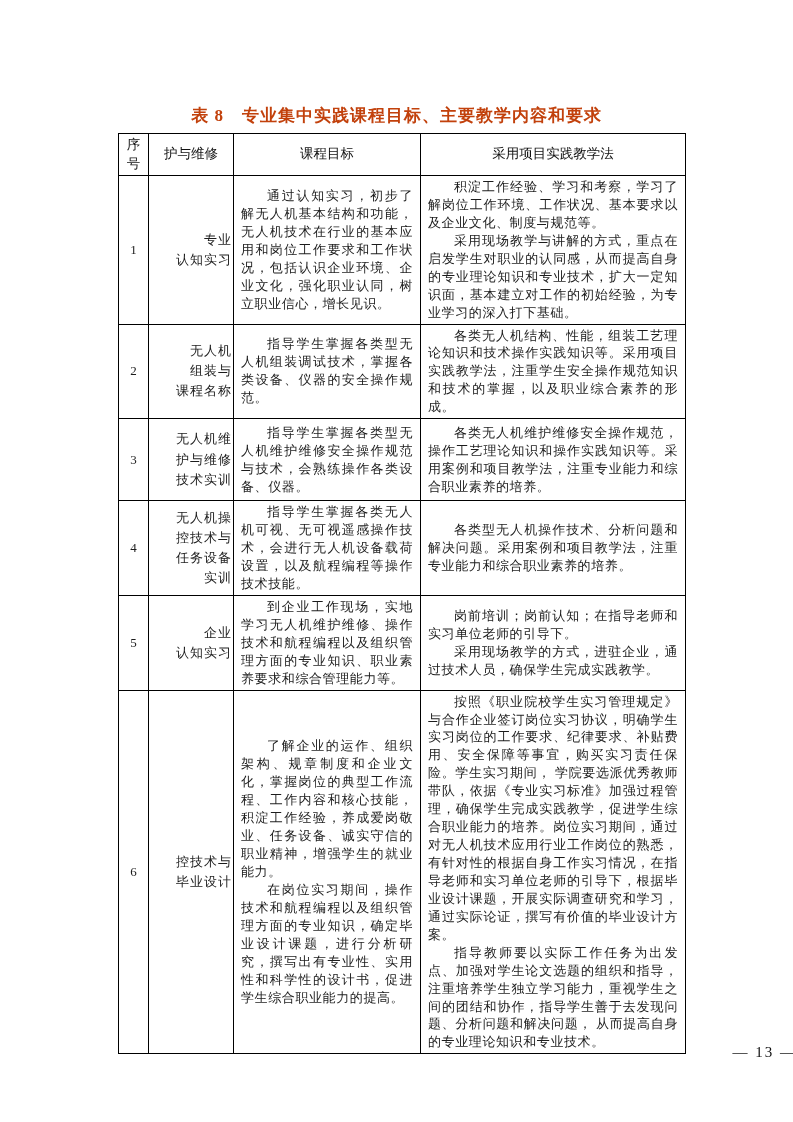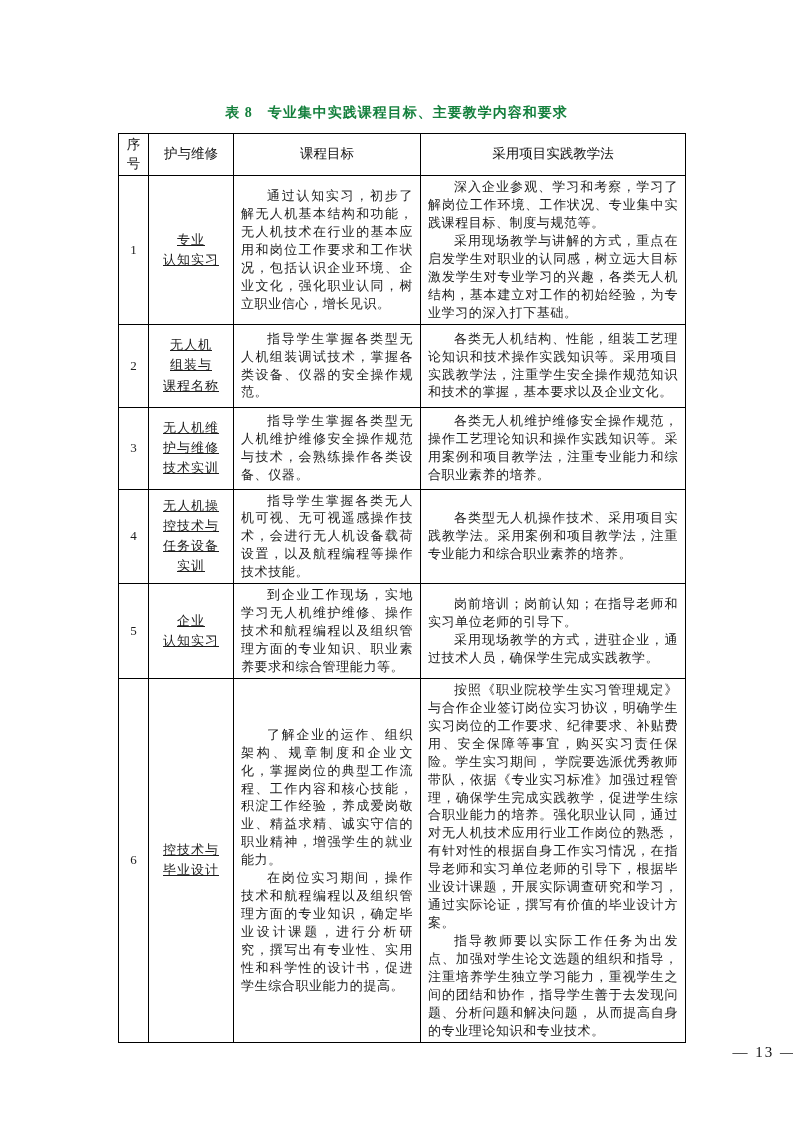--- a/index.html
+++ b/index.html
@@ -15,24 +15,24 @@
     font-family: "Liberation Serif", "DejaVu Serif", serif;
     color: #1c1c1c;
     overflow: hidden;
   }
   .doc-title {
     position: absolute;
     top: 104px;
     left: 0;
     width: 100%;
     text-align: center;
-    font-size: 14px;
+    font-size: 17px;
     font-weight: bold;
     letter-spacing: 1px;
-    color: #15803d;
+    color: #c2410c;
   }
   table.course-table {
     position: absolute;
     top: 133px;
     left: 118px;
     width: 567px;
     border-collapse: collapse;
     table-layout: fixed;
   }
   table.course-table td, table.course-table th {
@@ -47,26 +47,25 @@
     text-align: center;
     white-space: pre-line;
     line-height: 1.35;
     color: #111;
   }
   td.c-num {
     text-align: center;
     font-size: 13px;
   }
   td.c-name {
-    text-align: center;
+    text-align: right;
     font-size: 13px;
     white-space: pre-line;
     line-height: 1.55;
     letter-spacing: 1px;
-    text-decoration: underline;
   }
   td.c-obj, td.c-content {
     font-size: 13px;
     text-align: justify;
     text-justify: inter-ideograph;
     padding: 2px 7px;
     line-height: 1.38;
     letter-spacing: 0.6px;
   }
   td.c-obj p, td.c-content p {
@@ -110,35 +109,35 @@
     <tbody>
 
       <tr style="height:132px">
         <td class="c-num">1</td>
         <td class="c-name">专业
 认知实习</td>
         <td class="c-obj">
           <p>通过认知实习，初步了解无人机基本结构和功能，无人机技术在行业的基本应用和岗位工作要求和工作状况，包括认识企业环境、企业文化，强化职业认同，树立职业信心，增长见识。</p>
         </td>
         <td class="c-content">
-          <p>深入企业参观、学习和考察，学习了解岗位工作环境、工作状况、专业集中实践课程目标、制度与规范等。</p>
-          <p>采用现场教学与讲解的方式，重点在启发学生对职业的认同感，树立远大目标激发学生对专业学习的兴趣，各类无人机结构，基本建立对工作的初始经验，为专业学习的深入打下基础。</p>
+          <p>积淀工作经验、学习和考察，学习了解岗位工作环境、工作状况、基本要求以及企业文化、制度与规范等。</p>
+          <p>采用现场教学与讲解的方式，重点在启发学生对职业的认同感，从而提高自身的专业理论知识和专业技术，扩大一定知识面，基本建立对工作的初始经验，为专业学习的深入打下基础。</p>
         </td>
       </tr>
 
       <tr style="height:83px">
         <td class="c-num">2</td>
         <td class="c-name">无人机
 组装与
 课程名称</td>
         <td class="c-obj">
           <p>指导学生掌握各类型无人机组装调试技术，掌握各类设备、仪器的安全操作规范。</p>
         </td>
         <td class="c-content">
-          <p>各类无人机结构、性能，组装工艺理论知识和技术操作实践知识等。采用项目实践教学法，注重学生安全操作规范知识和技术的掌握，基本要求以及企业文化。</p>
+          <p>各类无人机结构、性能，组装工艺理论知识和技术操作实践知识等。采用项目实践教学法，注重学生安全操作规范知识和技术的掌握，以及职业综合素养的形成。</p>
         </td>
       </tr>
 
       <tr style="height:82px">
         <td class="c-num">3</td>
         <td class="c-name">无人机维
 护与维修
 技术实训</td>
         <td class="c-obj">
           <p>指导学生掌握各类型无人机维护维修安全操作规范与技术，会熟练操作各类设备、仪器。</p>
@@ -151,21 +150,21 @@
       <tr style="height:90px">
         <td class="c-num">4</td>
         <td class="c-name">无人机操
 控技术与
 任务设备
 实训</td>
         <td class="c-obj">
           <p>指导学生掌握各类无人机可视、无可视遥感操作技术，会进行无人机设备载荷设置，以及航程编程等操作技术技能。</p>
         </td>
         <td class="c-content">
-          <p>各类型无人机操作技术、采用项目实践教学法。采用案例和项目教学法，注重专业能力和综合职业素养的培养。</p>
+          <p>各类型无人机操作技术、分析问题和解决问题。采用案例和项目教学法，注重专业能力和综合职业素养的培养。</p>
         </td>
       </tr>
 
       <tr style="height:86px">
         <td class="c-num">5</td>
         <td class="c-name">企业
 认知实习</td>
         <td class="c-obj">
           <p>到企业工作现场，实地学习无人机维护维修、操作技术和航程编程以及组织管理方面的专业知识、职业素养要求和综合管理能力等。</p>
         </td>
@@ -173,25 +172,25 @@
           <p>岗前培训；岗前认知；在指导老师和实习单位老师的引导下。</p>
           <p>采用现场教学的方式，进驻企业，通过技术人员，确保学生完成实践教学。</p>
         </td>
       </tr>
 
       <tr style="height:337px">
         <td class="c-num">6</td>
         <td class="c-name">控技术与
 毕业设计</td>
         <td class="c-obj">
-          <p>了解企业的运作、组织架构、规章制度和企业文化，掌握岗位的典型工作流程、工作内容和核心技能，积淀工作经验，养成爱岗敬业、精益求精、诚实守信的职业精神，增强学生的就业能力。</p>
+          <p>了解企业的运作、组织架构、规章制度和企业文化，掌握岗位的典型工作流程、工作内容和核心技能，积淀工作经验，养成爱岗敬业、任务设备、诚实守信的职业精神，增强学生的就业能力。</p>
           <p>在岗位实习期间，操作技术和航程编程以及组织管理方面的专业知识，确定毕业设计课题，进行分析研究，撰写出有专业性、实用性和科学性的设计书，促进学生综合职业能力的提高。</p>
         </td>
         <td class="c-content">
-          <p>按照《职业院校学生实习管理规定》与合作企业签订岗位实习协议，明确学生实习岗位的工作要求、纪律要求、补贴费用、安全保障等事宜，购买实习责任保险。学生实习期间， 学院要选派优秀教师带队，依据《专业实习标准》加强过程管理，确保学生完成实践教学，促进学生综合职业能力的培养。强化职业认同，通过对无人机技术应用行业工作岗位的熟悉，有针对性的根据自身工作实习情况，在指导老师和实习单位老师的引导下，根据毕业设计课题，开展实际调查研究和学习，通过实际论证，撰写有价值的毕业设计方案。</p>
+          <p>按照《职业院校学生实习管理规定》与合作企业签订岗位实习协议，明确学生实习岗位的工作要求、纪律要求、补贴费用、安全保障等事宜，购买实习责任保险。学生实习期间， 学院要选派优秀教师带队，依据《专业实习标准》加强过程管理，确保学生完成实践教学，促进学生综合职业能力的培养。岗位实习期间，通过对无人机技术应用行业工作岗位的熟悉，有针对性的根据自身工作实习情况，在指导老师和实习单位老师的引导下，根据毕业设计课题，开展实际调查研究和学习，通过实际论证，撰写有价值的毕业设计方案。</p>
           <p>指导教师要以实际工作任务为出发点、加强对学生论文选题的组织和指导，注重培养学生独立学习能力，重视学生之间的团结和协作，指导学生善于去发现问题、分析问题和解决问题， 从而提高自身的专业理论知识和专业技术。</p>
         </td>
       </tr>
 
     </tbody>
   </table>
 
   <div class="footer">— 13 —</div>
 
 </div>

